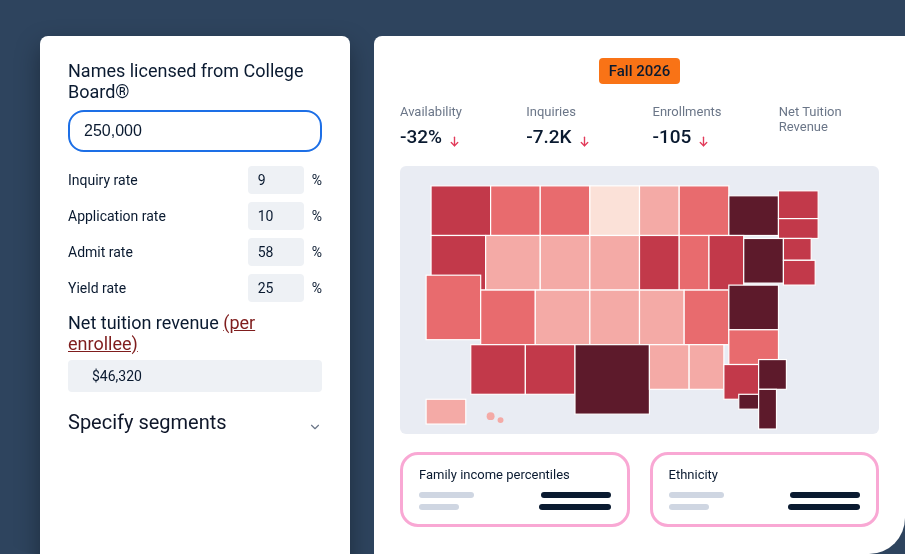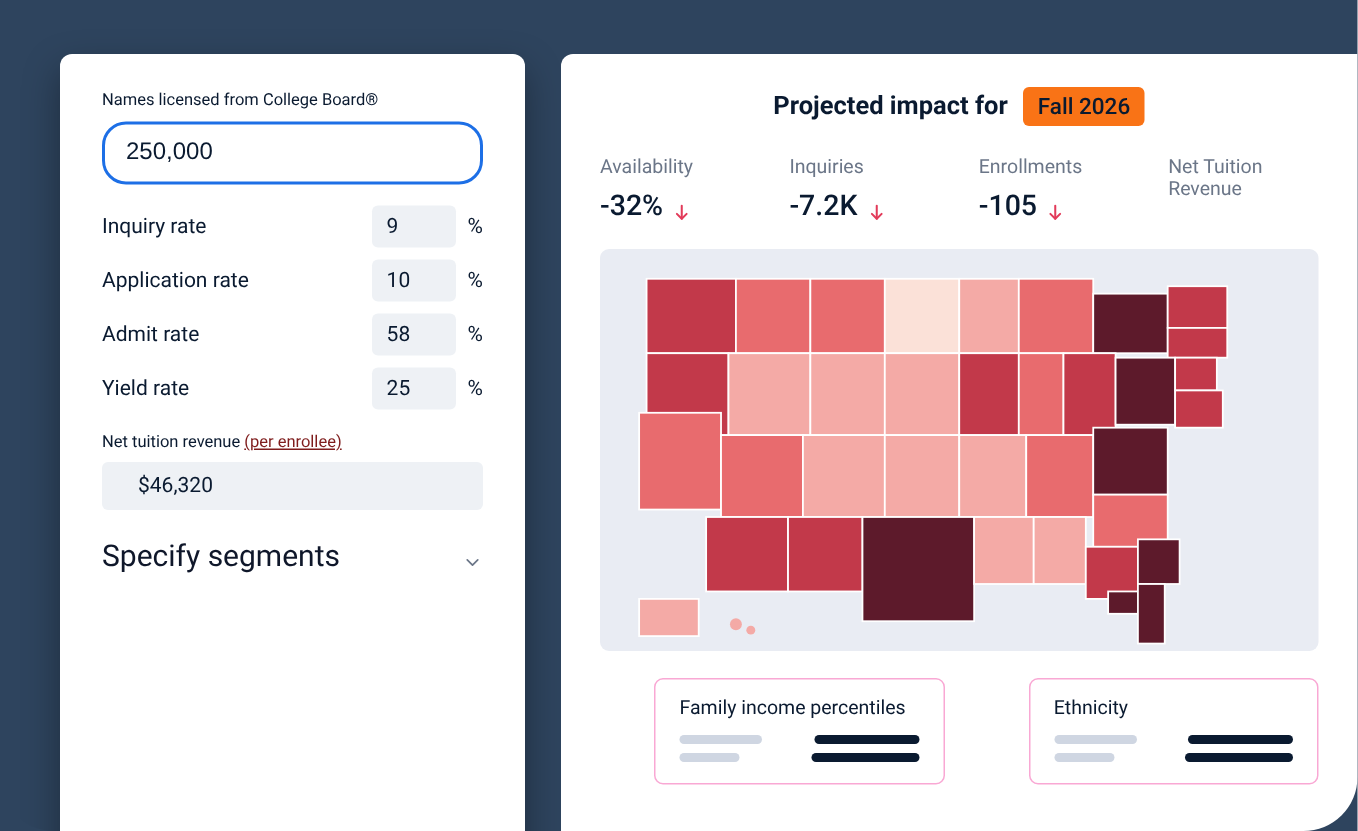--- a/index.html
+++ b/index.html
@@ -25,21 +25,21 @@
   width: 310px;
   flex: 0 0 310px;
 }
 .card h1 {
   font-size: 22px;
   font-weight: 700;
   color: #0a1a30;
   margin-bottom: 14px;
 }
 .field-lbl {
-  font-size: 11px;
+  font-size: 18px;
   color: #0a1a30;
   margin-bottom: 8px;
   display: block;
 }
 .big-input {
   width: 100%;
   border: 2px solid #1d6fe6;
   border-radius: 16px;
   padding: 10px 14px;
   font-size: 16px;
@@ -143,25 +143,24 @@
   justify-content: center;
 }
 .map-wrap svg { width: 100%; height: 100%; }
 .subcards {
   display: flex;
   gap: 20px;
   margin-top: 18px;
   padding-right: 26px;
 }
 .subcard {
-  border: 1px solid #f9a8d4;
-  border-radius: 6px;
+  border: 3px solid #f9a8d4;
+  border-radius: 18px;
   padding: 12px 16px 8px 16px;
   flex: 1;
-  margin-left: 36px;
 }
 .subcard .title {
   font-size: 13px; color: #0a1a30; margin-bottom: 10px;
 }
 .bar-row {
   display: flex; align-items: center; justify-content: space-between;
   margin-bottom: 6px;
 }
 .bar {
   height: 6px; border-radius: 3px;
@@ -218,21 +217,20 @@
       <span class="chev">
         <svg viewBox="0 0 24 24" fill="none" stroke="#6b7688" stroke-width="2" stroke-linecap="round" stroke-linejoin="round">
             <polyline points="6 9 12 15 18 9"></polyline>
           </svg>
       </span>
     </div>
   </div>
 
   <div class="panel">
     <div class="panel-title">
-      <span>Projected impact for</span>
       <span class="chip">Fall 2026</span>
     </div>
 
     <div class="metrics">
       <div class="metric">
         <div class="mlbl">Availability</div>
         <div class="mval">
           <span>-32%</span>
           <span class="arrow-down"><svg viewBox="0 0 24 24" fill="none" stroke="#e23b5a" stroke-width="2.5" stroke-linecap="round" stroke-linejoin="round">
                 <line x1="12" y1="4" x2="12" y2="20"></line>

